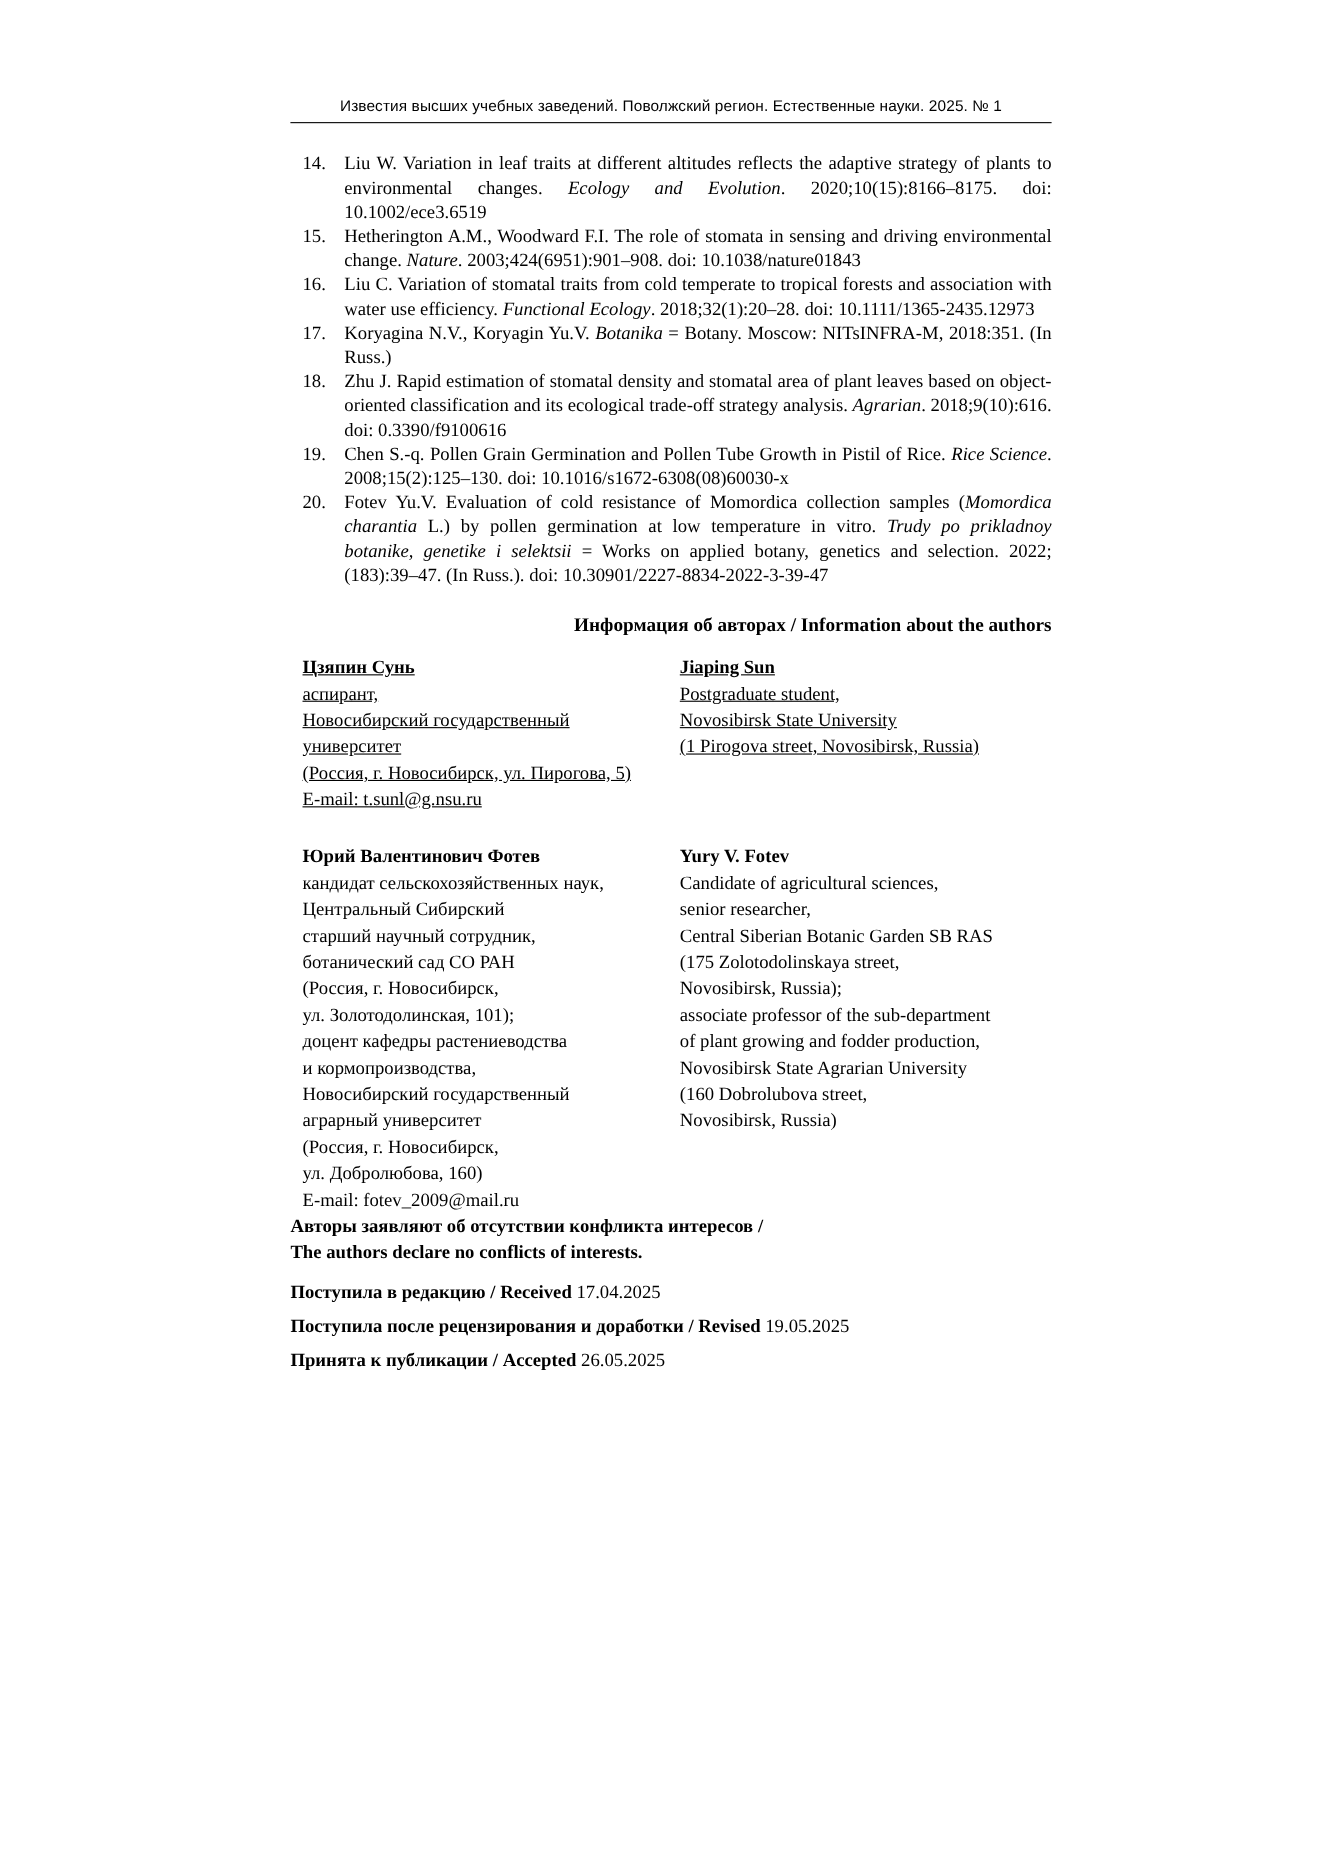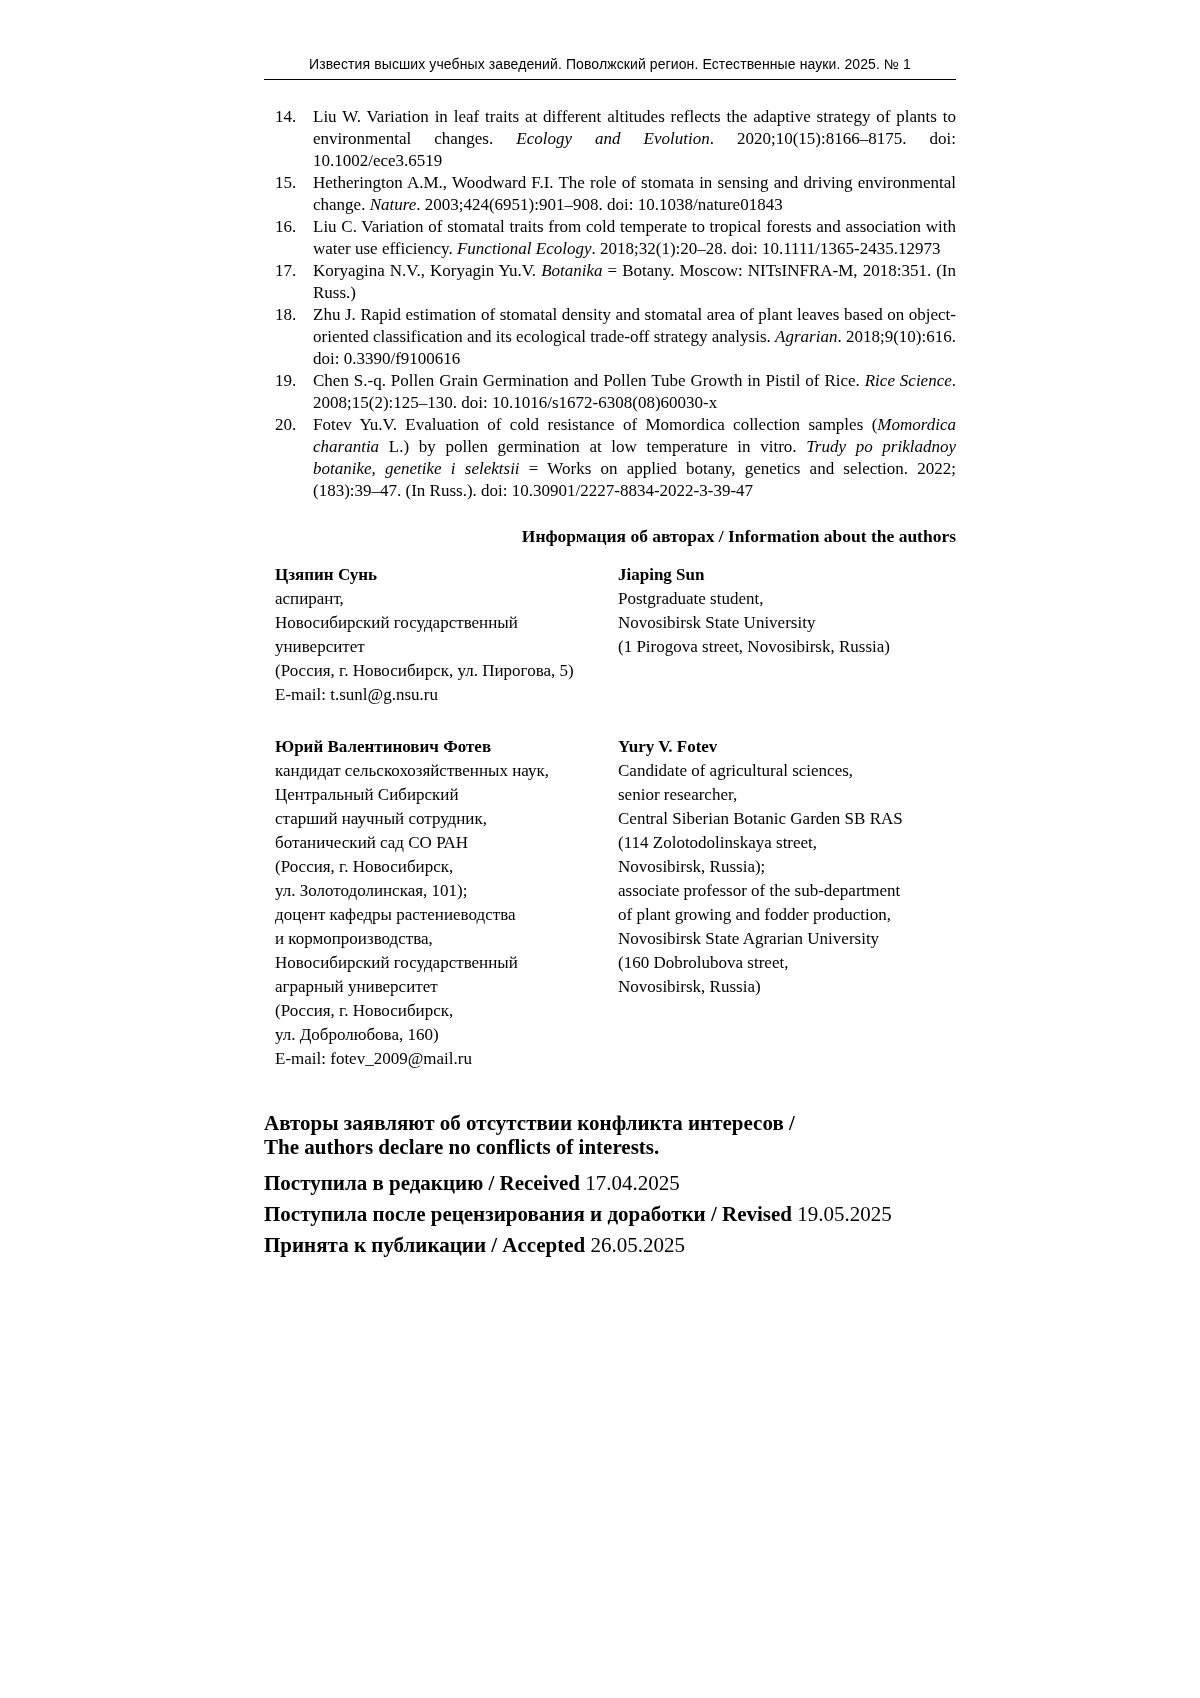--- a/index.html
+++ b/index.html
@@ -8,21 +8,21 @@
     width: 1200px;
     height: 1698px;
     position: relative;
     color: #000000;
     font-family: "Liberation Serif", serif;
     overflow: hidden;
   }
   .content {
     width: 692px;
     margin-left: 264px;
-    padding-top: 56px;
+    padding-top: 88px;
   }
   .running-head {
     font-family: "Liberation Sans", sans-serif;
     font-size: 14px;
     text-align: center;
     letter-spacing: 0.1px;
   }
   .head-rule {
     border: none;
     border-top: 1.5px solid #000;
@@ -43,26 +43,26 @@
     text-align: right;
     margin-top: 24px;
   }
   .authors-blocks { padding-left: 11px; }
   .author-row {
     display: flex;
     margin-top: 28px;
     font-size: 17px;
     line-height: 24px;
   }
-  .author-row:first-child { margin-top: 16px; }
+  .author-row:first-child { margin-top: 16px; text-decoration: underline; }
   .author-col.left { width: 343px; flex: none; }
   .author-col.right { flex: 1; }
   .author-name { font-weight: bold; }
   .author-line { white-space: nowrap; }
-  .page-footer { margin-top: 40px; font-size: 21px; }
+  .page-footer { font-size: 17px; }
   .conflict { font-weight: bold; line-height: 24px; }
   .date-line { margin-top: 9px; line-height: 22px; }
   .date-line:first-child { margin-top: 13px; }
   .date-line b { font-weight: bold; }
 </style>
 </head>
 <body>
 
 <div class="content">
 
@@ -136,21 +136,21 @@
           <div class="author-line">аграрный университет</div>
           <div class="author-line">(Россия, г. Новосибирск,</div>
           <div class="author-line">ул. Добролюбова, 160)</div>
           <div class="author-line">E-mail: fotev_2009@mail.ru</div>
         </div>
         <div class="author-col right">
           <div class="author-name">Yury V. Fotev</div>
           <div class="author-line">Candidate of agricultural sciences,</div>
           <div class="author-line">senior researcher,</div>
           <div class="author-line">Central Siberian Botanic Garden SB RAS</div>
-          <div class="author-line">(114 Zolotodolinskaya street,</div>
+          <div class="author-line">(175 Zolotodolinskaya street,</div>
           <div class="author-line">Novosibirsk, Russia);</div>
           <div class="author-line">associate professor of the sub-department</div>
           <div class="author-line">of plant growing and fodder production,</div>
           <div class="author-line">Novosibirsk State Agrarian University</div>
           <div class="author-line">(160 Dobrolubova street,</div>
           <div class="author-line">Novosibirsk, Russia)</div>
         </div>
       </div>
     </div>
 

